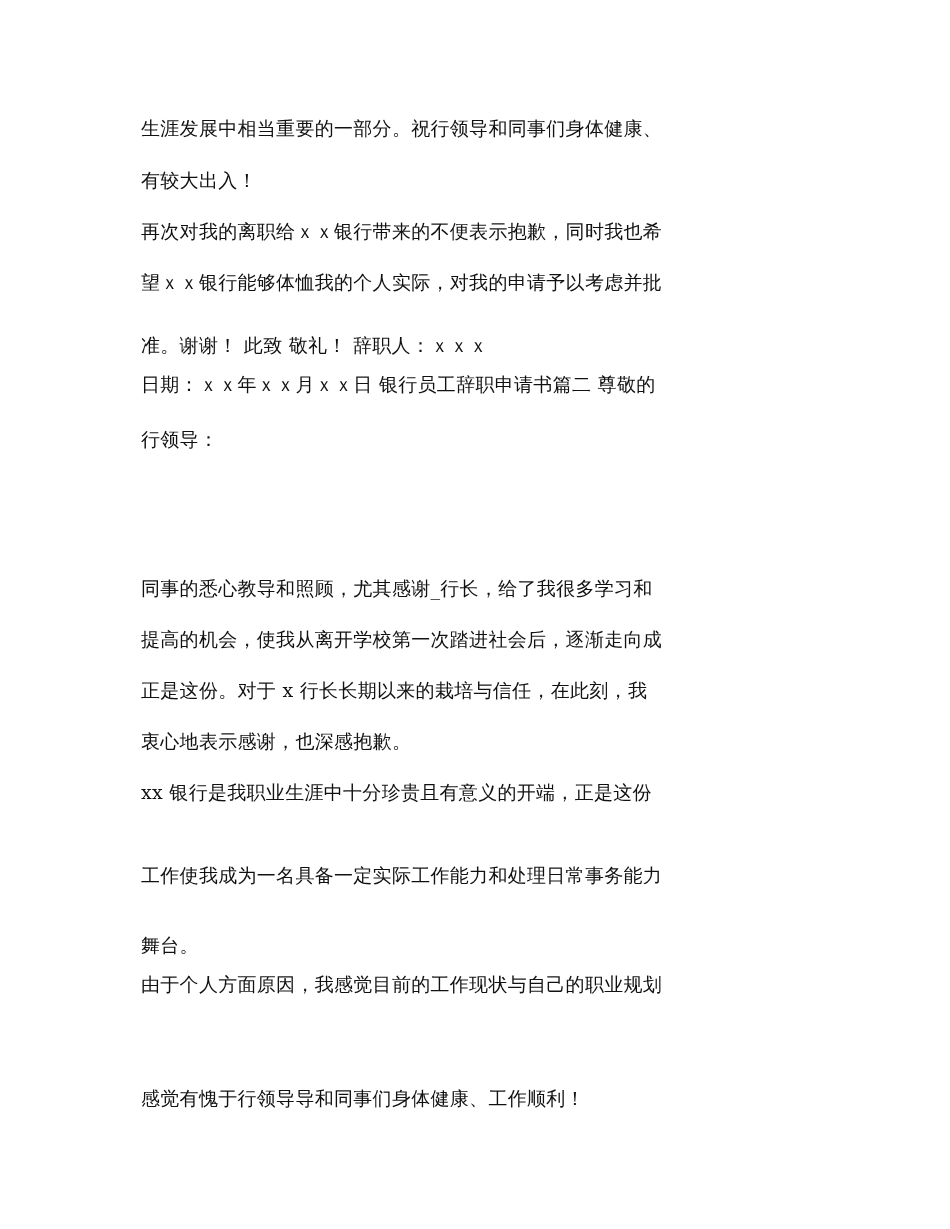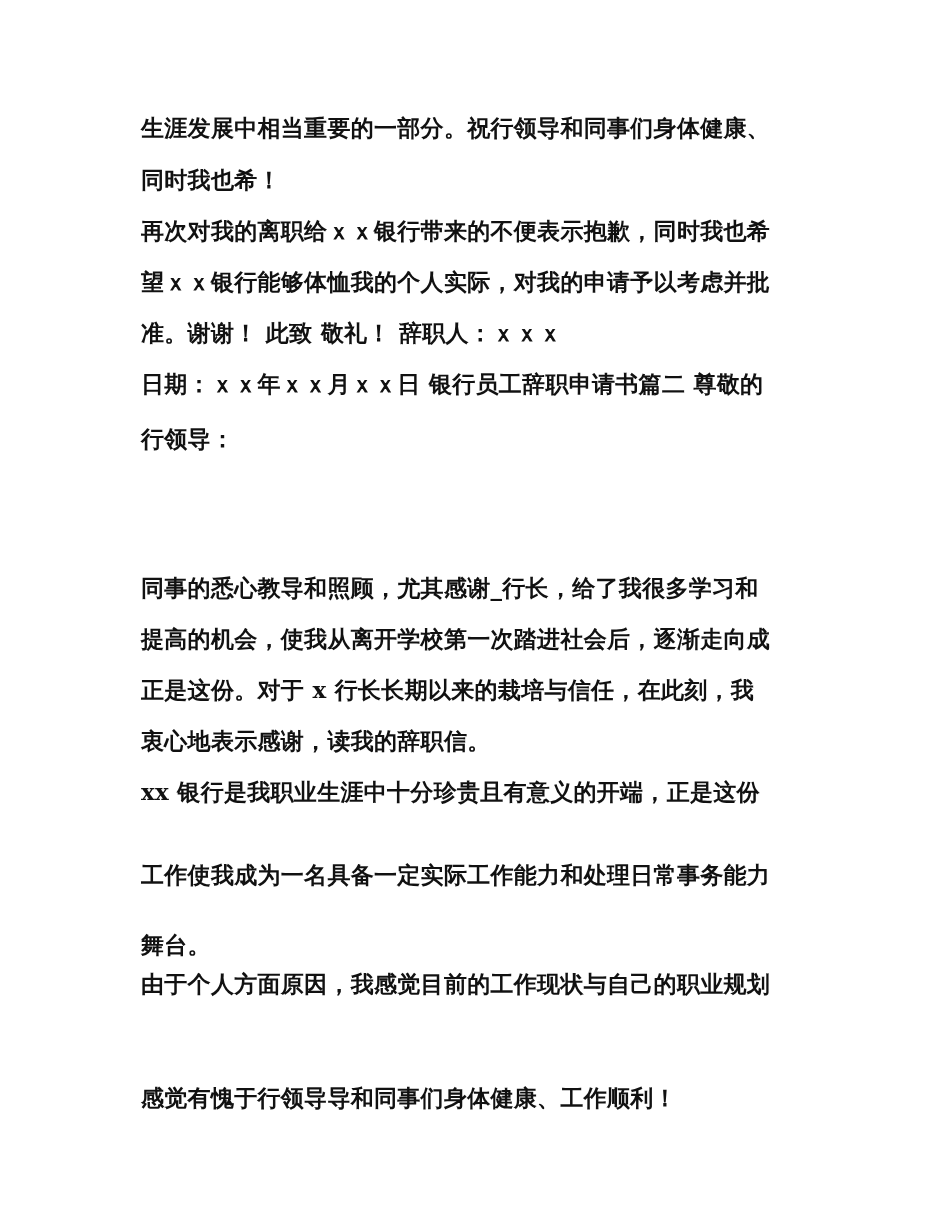--- a/index.html
+++ b/index.html
@@ -19,40 +19,39 @@
       position: absolute;
       left: 0;
       top: 0;
       width: 950px;
       height: 1229px;
       background: #ffffff;
     }
     .line {
       position: absolute;
       left: 141px;
-      font-size: 23px;
+      font-size: 19px;
       line-height: 30px;
       white-space: nowrap;
       letter-spacing: 0.3px;
-      font-weight: bold;
     }
   </style>
 </head>
 <body>
 
 <div class="page">
   <div class="line" style="top:113px">生涯发展中相当重要的一部分。祝行领导和同事们身体健康、</div>
-  <div class="line" style="top:165px">同时我也希！</div>
+  <div class="line" style="top:165px">有较大出入！</div>
   <div class="line" style="top:216px">再次对我的离职给ｘｘ银行带来的不便表示抱歉，同时我也希</div>
   <div class="line" style="top:267px">望ｘｘ银行能够体恤我的个人实际，对我的申请予以考虑并批</div>
-  <div class="line" style="top:318px">准。谢谢！ 此致 敬礼！ 辞职人：ｘｘｘ</div>
+  <div class="line" style="top:330px">准。谢谢！ 此致 敬礼！ 辞职人：ｘｘｘ</div>
   <div class="line" style="top:369px">日期：ｘｘ年ｘｘ月ｘｘ日 银行员工辞职申请书篇二 尊敬的</div>
   <div class="line" style="top:424px">行领导：</div>
   <div class="line" style="top:573px">同事的悉心教导和照顾，尤其感谢_行长，给了我很多学习和</div>
   <div class="line" style="top:624px">提高的机会，使我从离开学校第一次踏进社会后，逐渐走向成</div>
   <div class="line" style="top:675px">正是这份。对于 x 行长长期以来的栽培与信任，在此刻，我</div>
-  <div class="line" style="top:726px">衷心地表示感谢，读我的辞职信。</div>
+  <div class="line" style="top:726px">衷心地表示感谢，也深感抱歉。</div>
   <div class="line" style="top:777px">xx 银行是我职业生涯中十分珍贵且有意义的开端，正是这份</div>
   <div class="line" style="top:860px">工作使我成为一名具备一定实际工作能力和处理日常事务能力</div>
   <div class="line" style="top:930px">舞台。</div>
   <div class="line" style="top:969px">由于个人方面原因，我感觉目前的工作现状与自己的职业规划</div>
   <div class="line" style="top:1083px">感觉有愧于行领导导和同事们身体健康、工作顺利！</div>
 </div>
 
 </body></html>

